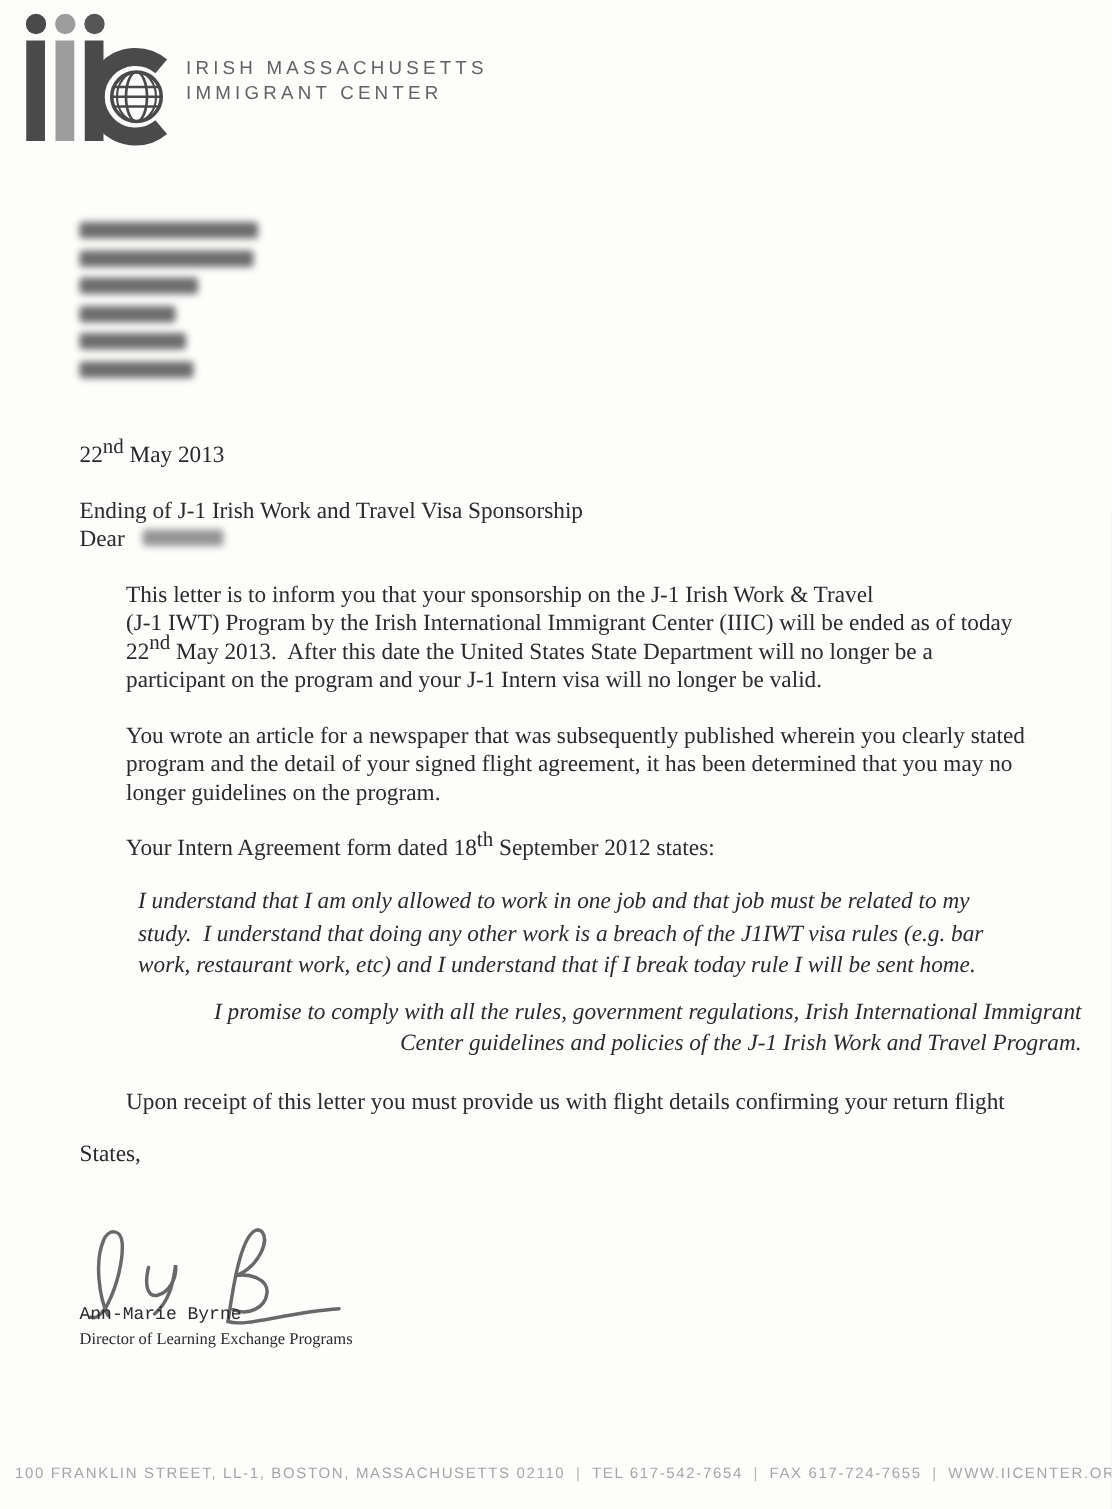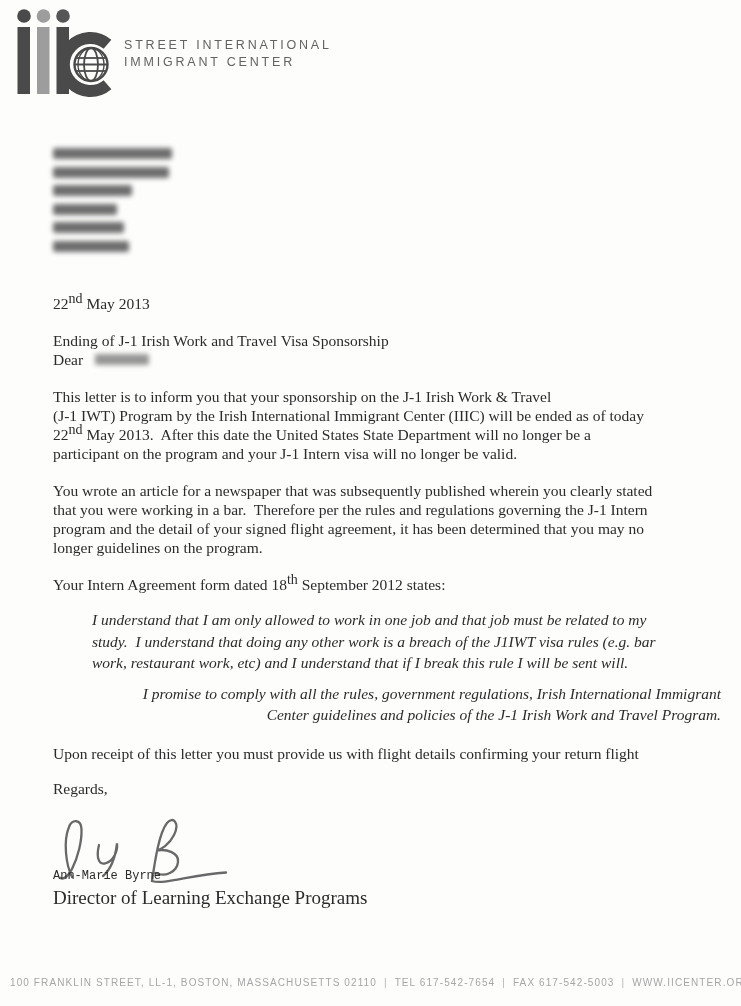--- a/index.html
+++ b/index.html
@@ -39,32 +39,32 @@
   }
   .letter .line { white-space:nowrap; }
   sup { font-size:14px; vertical-align:super; line-height:0; }
 
   .subject { margin-top:18px; }
   .salutation { margin-top:0; }
   .blob {
     display:inline-block; width:54px; height:11px; margin-left:12px;
     background:#565656; opacity:.62; filter:blur(2.4px); border-radius:2px;
   }
-  .block { margin-top:18px; }
+  .block { margin-top:18px;margin-left:31px; }
   .block.quote {
     margin-top:15px; margin-left:39px;
     font-style:italic; line-height:21.5px;
   }
   .block.quote + .block.quote { margin-top:9px;text-align:right; }
   .closing { margin-top:16px; }
 
   
   .signature { position:absolute; left:56px; top:815px; }
   .signer-name  { position:absolute; left:53px; top:869px; font-size:12px;font-family:Liberation Mono, monospace; }
-  .signer-title { position:absolute; left:53px; top:887px; font-size:19px; }
+  .signer-title { position:absolute; left:53px; top:887px; font-size:11px; }
 
   
   .footer {
     position:absolute; left:10px; top:977px; width:726px;
     font-family:"Liberation Sans","DejaVu Sans",sans-serif;
     font-size:10px; letter-spacing:1.1px;
     color:#a6a6a6; white-space:nowrap;
   }
   .footer .pipe { padding:0 7px; color:#b5b5b5; }
 </style>
@@ -88,21 +88,21 @@
 
       <circle cx="77" cy="56.5" r="16.5" fill="none" stroke="#4a4a4a" stroke-width="2.4"></circle>
       <ellipse cx="77" cy="56.5" rx="7" ry="16.5" fill="none" stroke="#4a4a4a" stroke-width="1.8"></ellipse>
       <ellipse cx="77" cy="56.5" rx="13" ry="16.5" fill="none" stroke="#4a4a4a" stroke-width="1.4"></ellipse>
       <line x1="61.5" y1="50" x2="92.5" y2="50" stroke="#4a4a4a" stroke-width="1.8"></line>
       <line x1="60.5" y1="56.5" x2="93.5" y2="56.5" stroke="#4a4a4a" stroke-width="1.8"></line>
       <line x1="61.5" y1="63" x2="92.5" y2="63" stroke="#4a4a4a" stroke-width="1.8"></line>
     </svg>
   </div>
   <div class="logo-wordmark">
-    <div>STREET INTERNATIONAL</div>
+    <div>IRISH MASSACHUSETTS</div>
     <div>IMMIGRANT CENTER</div>
   </div>
 
   <div class="recipient">
     <div class="redact" style="width:119px"></div>
     <div class="redact" style="width:116px"></div>
     <div class="redact" style="width:79px"></div>
     <div class="redact" style="width:64px"></div>
     <div class="redact" style="width:71px"></div>
     <div class="redact" style="width:76px"></div>
@@ -115,54 +115,53 @@
 
     <div>
         <div class="block">
           <div class="line">This letter is to inform you that your sponsorship on the J-1 Irish Work &amp; Travel</div>
           <div class="line">(J-1 IWT) Program by the Irish International Immigrant Center (IIIC) will be ended as of today</div>
           <div class="line">22<sup>nd</sup> May 2013.&nbsp; After this date the United States State Department will no longer be a</div>
           <div class="line">participant on the program and your J-1 Intern visa will no longer be valid.</div>
         </div>
         <div class="block">
           <div class="line">You wrote an article for a newspaper that was subsequently published wherein you clearly stated</div>
-          <div class="line">that you were working in a bar.&nbsp; Therefore per the rules and regulations governing the J-1 Intern</div>
           <div class="line">program and the detail of your signed flight agreement, it has been determined that you may no</div>
           <div class="line">longer guidelines on the program.</div>
         </div>
         <div class="block">
           <div class="line">Your Intern Agreement form dated 18<sup>th</sup> September 2012 states:</div>
         </div>
         <div class="block quote">
           <div class="line">I understand that I am only allowed to work in one job and that job must be related to my</div>
           <div class="line">study.&nbsp; I understand that doing any other work is a breach of the J1IWT visa rules (e.g. bar</div>
-          <div class="line">work, restaurant work, etc) and I understand that if I break this rule I will be sent will.</div>
+          <div class="line">work, restaurant work, etc) and I understand that if I break today rule I will be sent home.</div>
         </div>
         <div class="block quote">
           <div class="line">I promise to comply with all the rules, government regulations, Irish International Immigrant</div>
           <div class="line">Center guidelines and policies of the J-1 Irish Work and Travel Program.</div>
         </div>
         <div class="block">
           <div class="line">Upon receipt of this letter you must provide us with flight details confirming your return flight</div>
         </div>
       </div>
 
-    <div class="closing line">Regards,</div>
+    <div class="closing line">States,</div>
   </div>
 
   <div class="signature">
     <svg width="178" height="74" viewBox="0 0 178 74">
       <g fill="none" stroke="#4f4f4f" stroke-width="2.3" stroke-linecap="round" opacity="0.85">
         <path d="M16,62 C10,50 7,26 13,12 C16,4 25,4 25.5,14 C26,26 22,42 16,54 C13,60 8,65 4.5,63"></path>
         <path d="M43,30 C40.5,40 41.5,50 49,48.5 C57,46.5 62,37 61,28.5 C59.5,41 56.5,53 47,61"></path>
         <path d="M96,66 C99,46 103,18 111,8 C117,0.5 124,8 118,20 C113,30 105,34.5 100.5,35.5 C111,33.5 123,38 122,47 C121,57 109,62.5 99.5,58"></path>
         <path d="M96,66 C108,70 134,60 170,57.5"></path>
       </g>
     </svg>
   </div>
   <div class="signer-name">Ann-Marie Byrne</div>
   <div class="signer-title">Director of Learning Exchange Programs</div>
 
   <div class="footer">
-    <span>100 FRANKLIN STREET, LL-1, BOSTON, MASSACHUSETTS 02110</span><span class="pipe">|</span><span>TEL 617-542-7654</span><span class="pipe">|</span><span>FAX 617-542-5003</span><span class="pipe">|</span><span>WWW.IICENTER.ORG</span>
+    <span>100 FRANKLIN STREET, LL-1, BOSTON, MASSACHUSETTS 02110</span><span class="pipe">|</span><span>TEL 617-542-7654</span><span class="pipe">|</span><span>FAX 617-724-7655</span><span class="pipe">|</span><span>WWW.IICENTER.ORG</span>
   </div>
 
 </div>
 
 </body></html>

